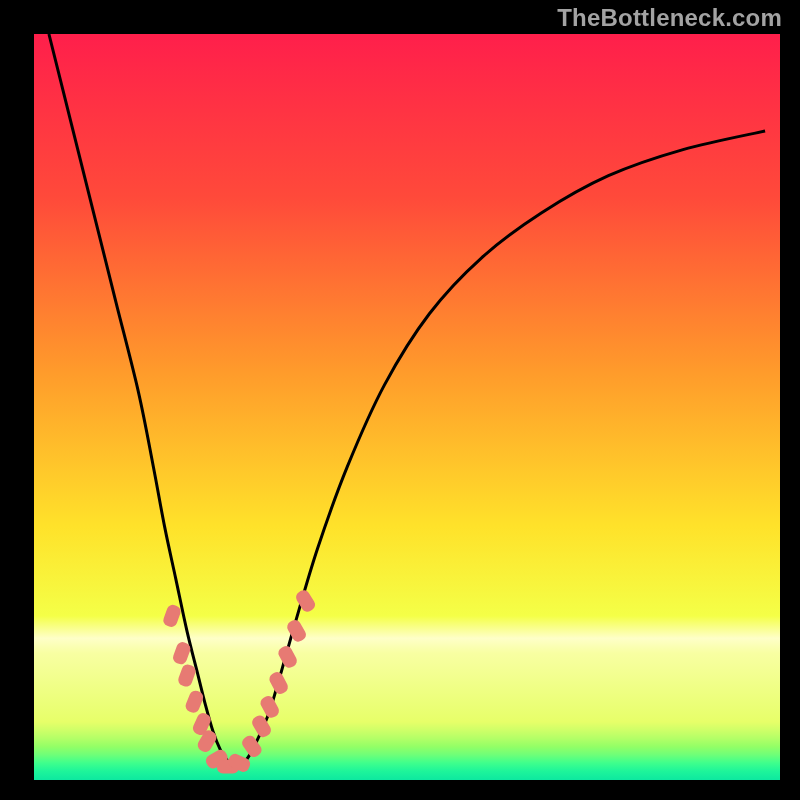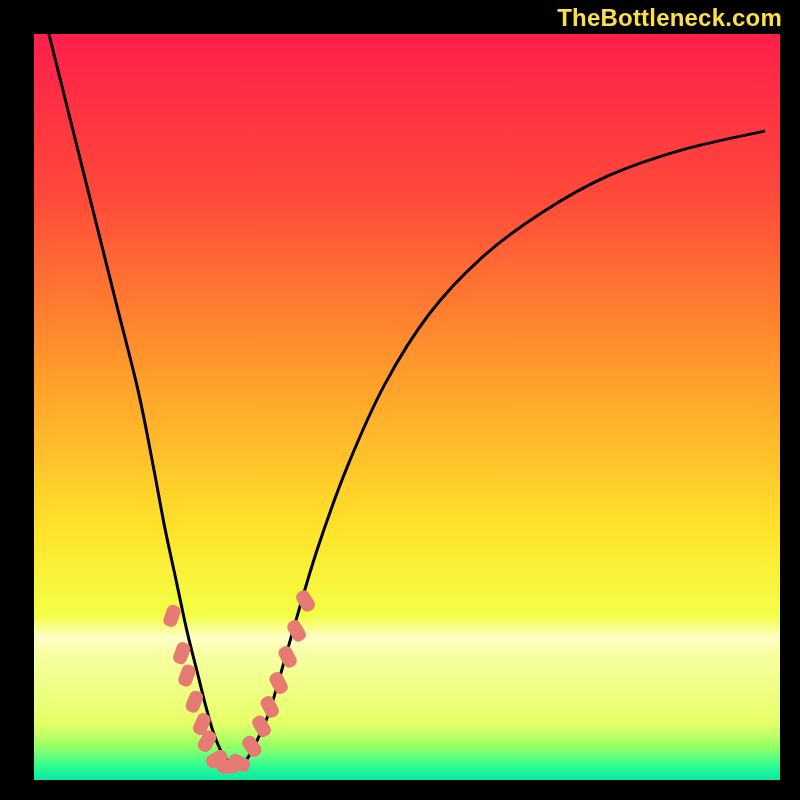--- a/index.html
+++ b/index.html
@@ -26,21 +26,21 @@
   .gradient {
     position: absolute;
     inset: 0;
   }
   .watermark {
     position: absolute;
     top: 4px;
     right: 18px;
     font-size: 24px;
     font-weight: 600;
-    color: #fde047;
+    color: #a3a3a3;
     letter-spacing: 0.2px;
     user-select: none;
   }
   svg.curve {
     position: absolute;
     inset: 0;
     width: 100%;
     height: 100%;
     overflow: visible;
   }

